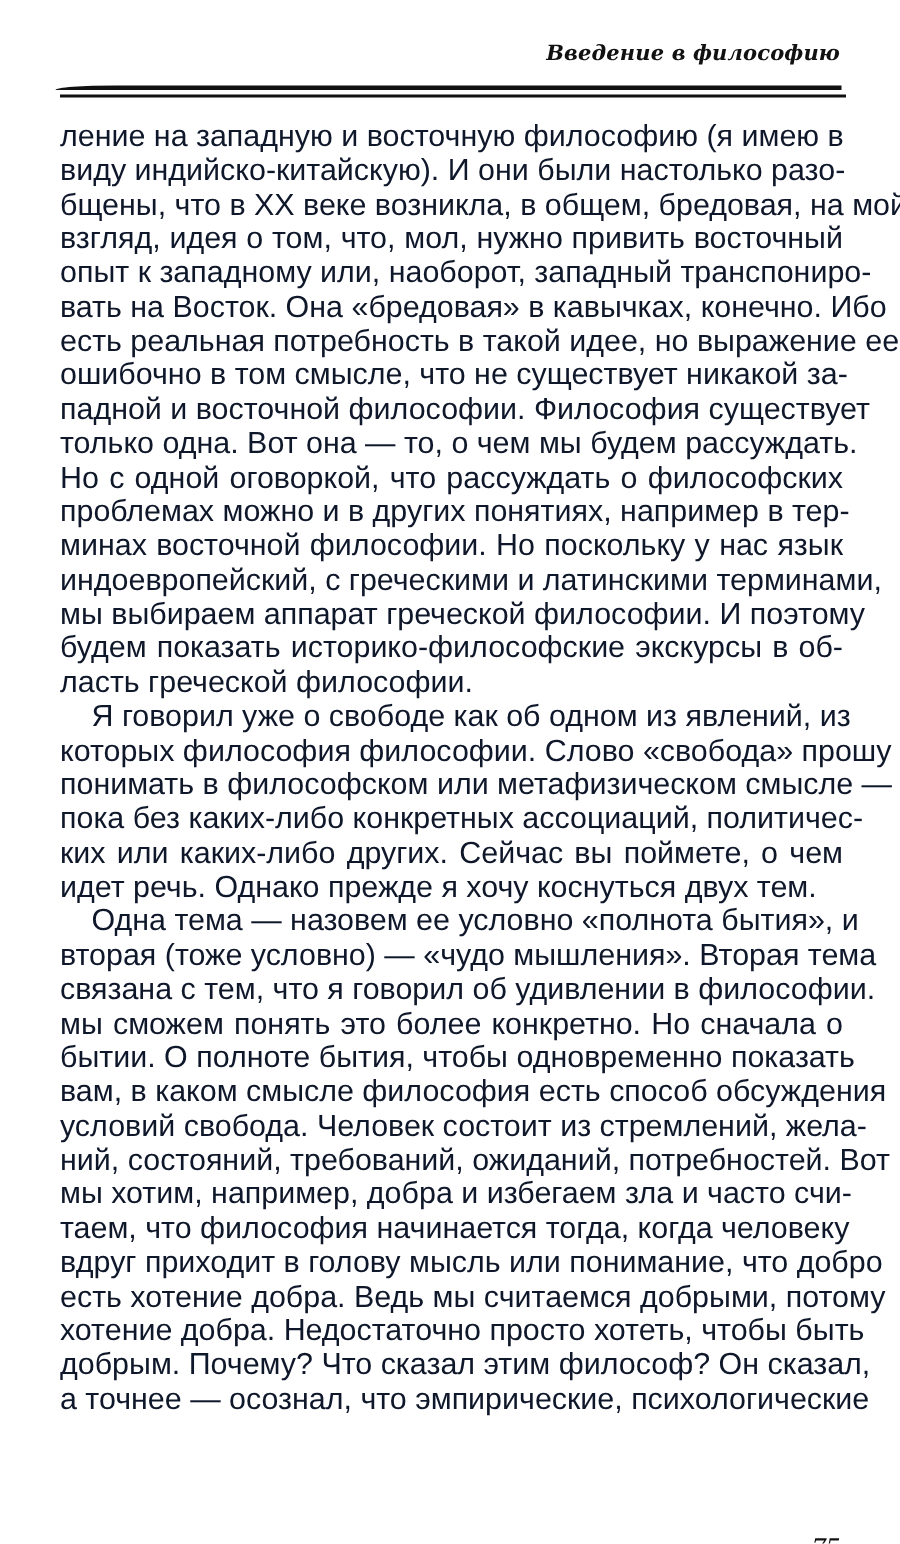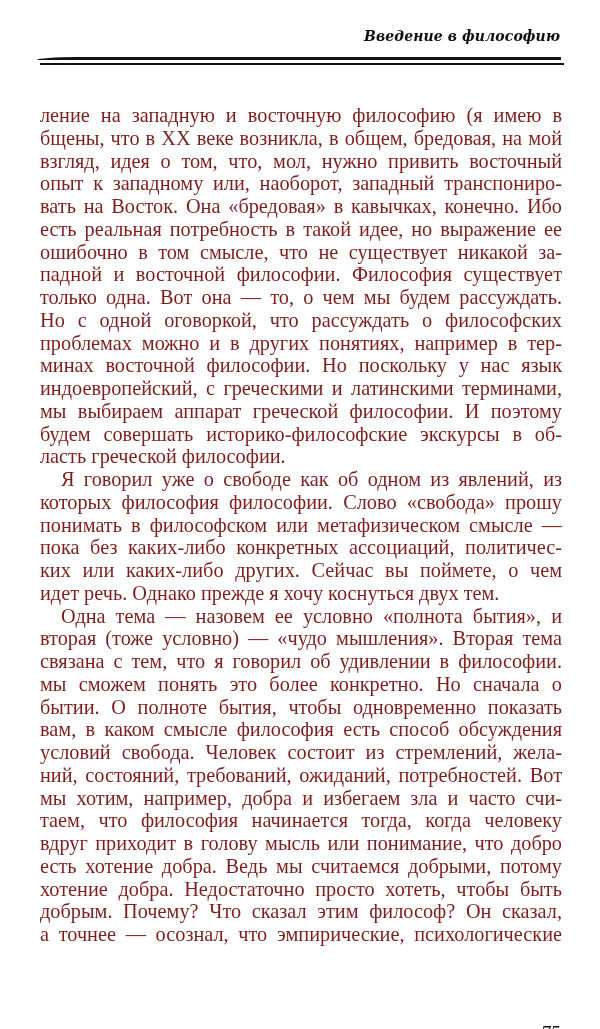--- a/index.html
+++ b/index.html
@@ -8,57 +8,57 @@
   .running-head {
     position: absolute; top: 28px; right: 40px;
     font-family: "DejaVu Serif", serif; font-style: italic; font-weight: bold;
     font-size: 14px; letter-spacing: 0.1px; color: #111;
   }
   .rule { position: absolute; left: 37px; width: 524px; background: #111; }
   .rule.r1 { top: 57px; height: 3px; border-top-left-radius: 40px 3px; }
   .rule.r2 { top: 63px; height: 2px; left: 40px; }
   .body-text {
     position: absolute; top: 80px; left: 40px; width: 522px;
-    font-family: Liberation Serif, serif; font-size: 20.3px; line-height: 22.75px;
-    color: #7f1d1d;
-    margin-top: 24px;
+    font-family: Liberation Sans, sans-serif; font-size: 20.3px; line-height: 22.75px;
+    color: #0f172a;
   }
   .line { display: block; white-space: nowrap; text-align: justify; text-align-last: justify; height: 22.75px; }
   .line.last { text-align-last: left; }
   .line.indent { padding-left: 21px; }
   .page-number {
     position: absolute; top: 982px; right: 40px;
     font-family: "Liberation Serif", serif; font-style: italic; font-size: 19px; color: #111; margin-top: 40px;
   }
 </style>
 </head>
 <body>
 
 <div class="page">
   <div class="running-head">Введение в философию</div>
   <div class="rule r1"></div>
   <div class="rule r2"></div>
 
   <div class="body-text" id="body-text">
       <div>
         <span class="line">ление на западную и восточную философию (я имею в</span>
+        <span class="line">виду индийско-китайскую). И они были настолько разо-</span>
         <span class="line">бщены, что в XX веке возникла, в общем, бредовая, на мой</span>
         <span class="line">взгляд, идея о том, что, мол, нужно привить восточный</span>
         <span class="line">опыт к западному или, наоборот, западный транспониро-</span>
         <span class="line">вать на Восток. Она «бредовая» в кавычках, конечно. Ибо</span>
         <span class="line">есть реальная потребность в такой идее, но выражение ее</span>
         <span class="line">ошибочно в том смысле, что не существует никакой за-</span>
         <span class="line">падной и восточной философии. Философия существует</span>
         <span class="line">только одна. Вот она — то, о чем мы будем рассуждать.</span>
         <span class="line">Но с одной оговоркой, что рассуждать о философских</span>
         <span class="line">проблемах можно и в других понятиях, например в тер-</span>
         <span class="line">минах восточной философии. Но поскольку у нас язык</span>
         <span class="line">индоевропейский, с греческими и латинскими терминами,</span>
         <span class="line">мы выбираем аппарат греческой философии. И поэтому</span>
-        <span class="line">будем совершать историко-философские экскурсы в об-</span>
+        <span class="line">будем показать историко-философские экскурсы в об-</span>
         <span class="line last">ласть греческой философии.</span>
       </div>
       <div>
         <span class="line indent">Я говорил уже о свободе как об одном из явлений, из</span>
         <span class="line">которых философия философии. Слово «свобода» прошу</span>
         <span class="line">понимать в философском или метафизическом смысле —</span>
         <span class="line">пока без каких-либо конкретных ассоциаций, политичес-</span>
         <span class="line">ких или каких-либо других. Сейчас вы поймете, о чем</span>
         <span class="line last">идет речь. Однако прежде я хочу коснуться двух тем.</span>
       </div>

